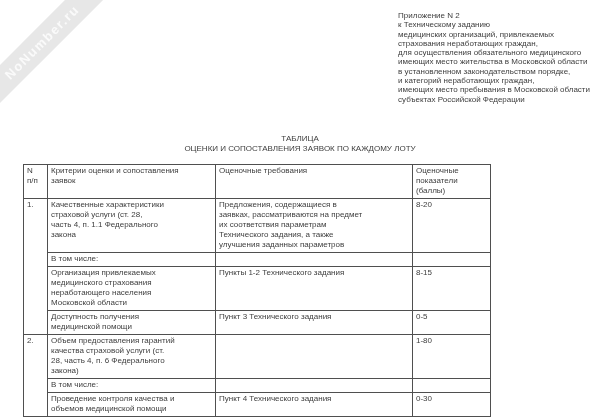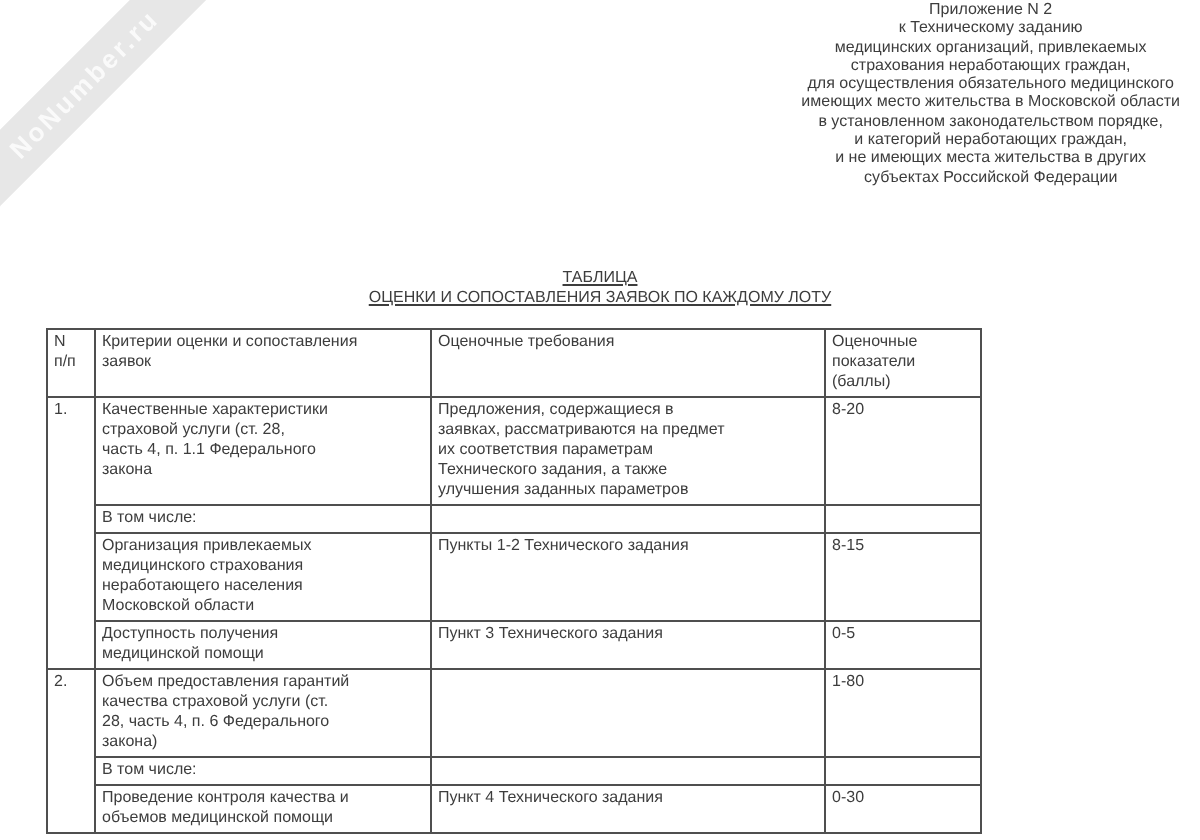--- a/index.html
+++ b/index.html
@@ -24,36 +24,35 @@
     display: flex;
     align-items: center;
     justify-content: center;
     color: #fafafa;
     font-weight: bold;
     font-size: 13px;
     letter-spacing: 1.5px;
   }
   .appendix {
     position: absolute;
-    top: 0;
+    top: 11px;
     right: 10px;
-    text-align: center;
+    text-align: left;
     font-size: 8px;
     line-height: 9.3px;
     white-space: nowrap;
   }
   .doc-title {
     position: absolute;
     top: 134px;
     left: 0;
     width: 600px;
     text-align: center;
     font-size: 8px;
     line-height: 9.5px;
-    text-decoration: underline;
   }
   table.doc-table {
     position: absolute;
     left: 23px;
     top: 164px;
     width: 467px;
     border-collapse: collapse;
     table-layout: fixed;
     font-size: 8px;
     line-height: 10px;
@@ -81,21 +80,21 @@
 
   <div class="appendix">
     <div>Приложение N 2</div>
     <div>к Техническому заданию</div>
     <div>медицинских организаций, привлекаемых</div>
     <div>страхования неработающих граждан,</div>
     <div>для осуществления обязательного медицинского</div>
     <div>имеющих место жительства в Московской области</div>
     <div>в установленном законодательством порядке,</div>
     <div>и категорий неработающих граждан,</div>
-    <div>и не имеющих места жительства в других</div>
+    <div>имеющих место пребывания в Московской области</div>
     <div>субъектах Российской Федерации</div>
   </div>
 
   <div class="doc-title">
     <div>ТАБЛИЦА</div>
     <div>ОЦЕНКИ И СОПОСТАВЛЕНИЯ ЗАЯВОК ПО КАЖДОМУ ЛОТУ</div>
   </div>
 
   <table class="doc-table">
     <colgroup>

